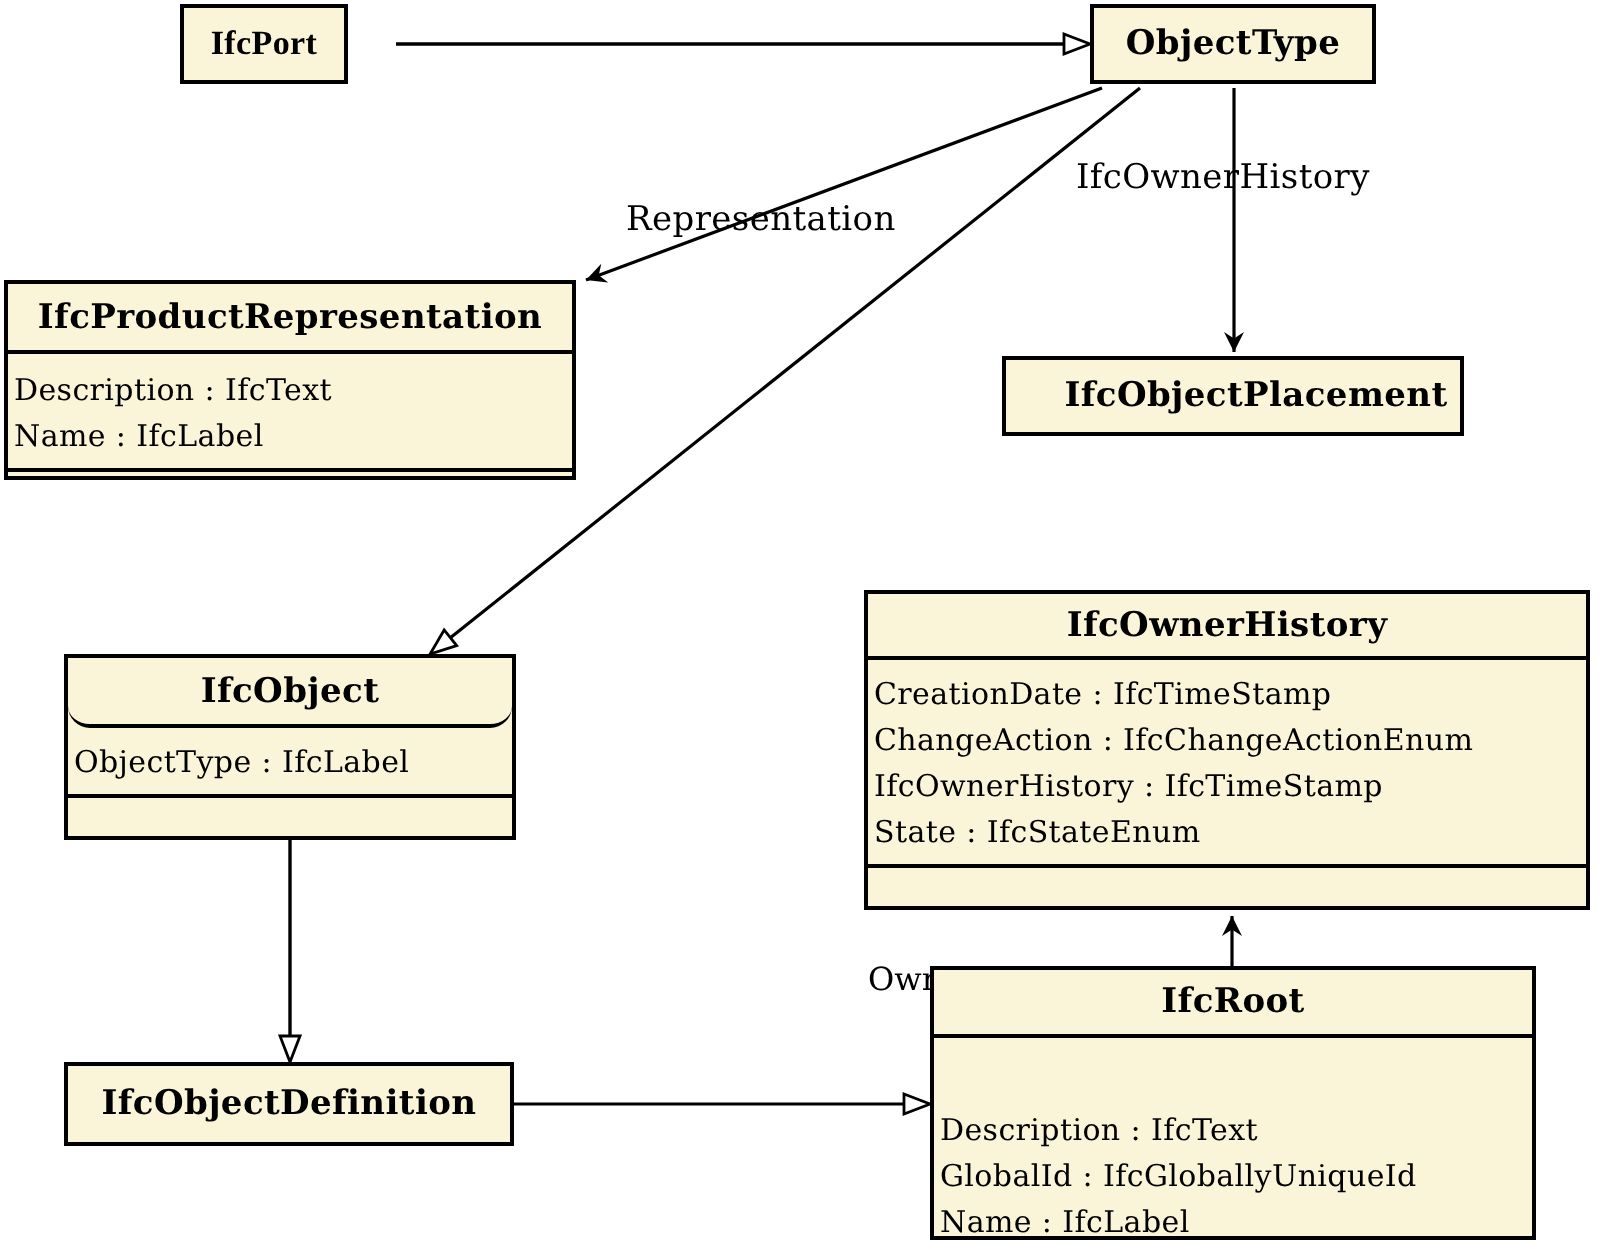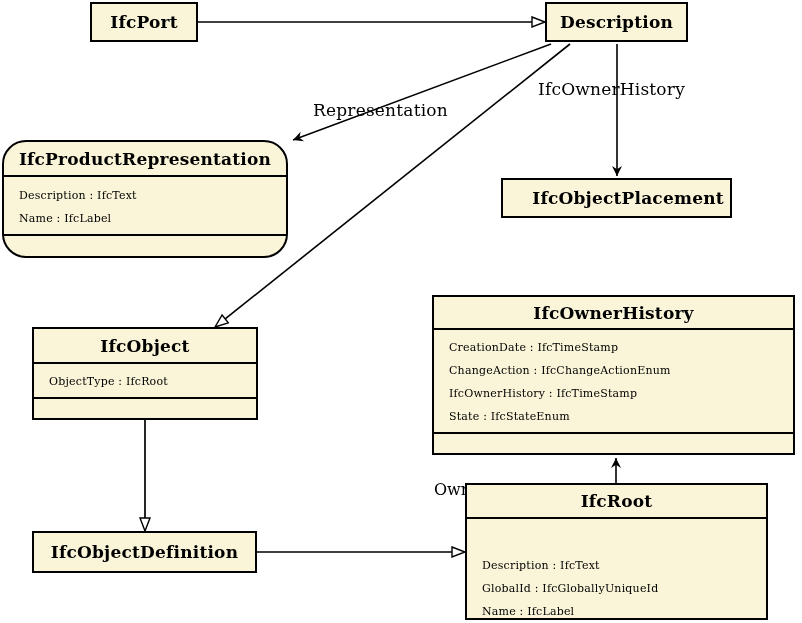--- a/index.html
+++ b/index.html
@@ -16,21 +16,21 @@
   }
   .uml-title {
     font-weight:bold; font-size:17px; text-align:center;
     display:flex; align-items:center; justify-content:center;
     flex:0 0 auto; letter-spacing:0.2px;
   }
   .uml-class.single .uml-title { flex:1 1 auto; }
   .uml-class.multi .uml-title { border-bottom:2px solid #000; }
   .uml-attrs {
     flex:1 1 auto; border-bottom:2px solid #000;
-    font-size:11px; line-height:23px; padding:7px 4px 4px 15px;
+    font-size:15px; line-height:23px; padding:7px 4px 4px 3px;
     letter-spacing:0.2px;
   }
   .uml-bottom { flex:0 0 auto; text-align:left; font-size:16px; line-height:16px;margin-top:48px; }
   .edge-label {
     position:absolute; z-index:3; font-size:17px; white-space:nowrap;
     letter-spacing:0.2px;
   }
 </style>
 </head>
 <body>
@@ -48,45 +48,45 @@
     </defs>
     <line x1="198" y1="22" x2="532" y2="22" stroke="#000" stroke-width="1.7" marker-end="url(#tri)"></line>
     <line x1="551" y1="44" x2="293" y2="140" stroke="#000" stroke-width="1.6" marker-end="url(#arr)"></line>
     <line x1="617" y1="44" x2="617" y2="176" stroke="#000" stroke-width="1.6" marker-end="url(#arr)"></line>
     <line x1="570" y1="44" x2="225.2" y2="318.9" stroke="#000" stroke-width="1.6" marker-end="url(#tri)"></line>
     <line x1="145" y1="420" x2="145" y2="518" stroke="#000" stroke-width="1.7" marker-end="url(#tri)"></line>
     <line x1="257" y1="552" x2="452" y2="552" stroke="#000" stroke-width="1.6" marker-end="url(#tri)"></line>
     <line x1="616" y1="483" x2="616" y2="458" stroke="#000" stroke-width="1.6" marker-end="url(#arr)"></line>
   </svg>
 
-  <div class="uml-class single" style="left:90px; top:2px; width:108px; height:40px;">
+  <div class="uml-class single" style="left:90px; top:2px; width:84px; height:40px;font-family:Liberation Serif, serif;">
     <div class="uml-title">IfcPort</div>
   </div>
 
   <div class="uml-class single" style="left:545px; top:2px; width:143px; height:40px;">
-    <div class="uml-title">Description</div>
+    <div class="uml-title">ObjectType</div>
   </div>
 
-  <div class="uml-class multi" style="left:2px; top:140px; width:286px; height:118px;border-radius:24px;">
+  <div class="uml-class multi" style="left:2px; top:140px; width:286px; height:100px;">
     <div class="uml-title" style="height:33px;">IfcProductRepresentation</div>
     <div class="uml-attrs">
       <div>Description : IfcText</div>
       <div>Name : IfcLabel</div>
     </div>
     <div class="uml-bottom" style="height:13px;"></div>
   </div>
 
   <div class="uml-class single" style="left:501px; top:178px; width:231px; height:40px;padding-left:23px;">
     <div class="uml-title">IfcObjectPlacement</div>
   </div>
 
   <div class="uml-class multi" style="left:32px; top:327px; width:226px; height:93px;">
-    <div class="uml-title" style="height:33px;">IfcObject</div>
+    <div class="uml-title" style="height:33px;border-radius:11px;">IfcObject</div>
     <div class="uml-attrs" style="padding-top:6px;">
-      <div>ObjectType : IfcRoot</div>
+      <div>ObjectType : IfcLabel</div>
     </div>
     <div class="uml-bottom" style="height:15px;"></div>
   </div>
 
   <div class="uml-class multi" style="left:432px; top:295px; width:363px; height:160px;">
     <div class="uml-title" style="height:31px;">IfcOwnerHistory</div>
     <div class="uml-attrs" style="padding-top:6px;">
       <div>CreationDate : IfcTimeStamp</div>
       <div>ChangeAction : IfcChangeActionEnum</div>
       <div>IfcOwnerHistory : IfcTimeStamp</div>

